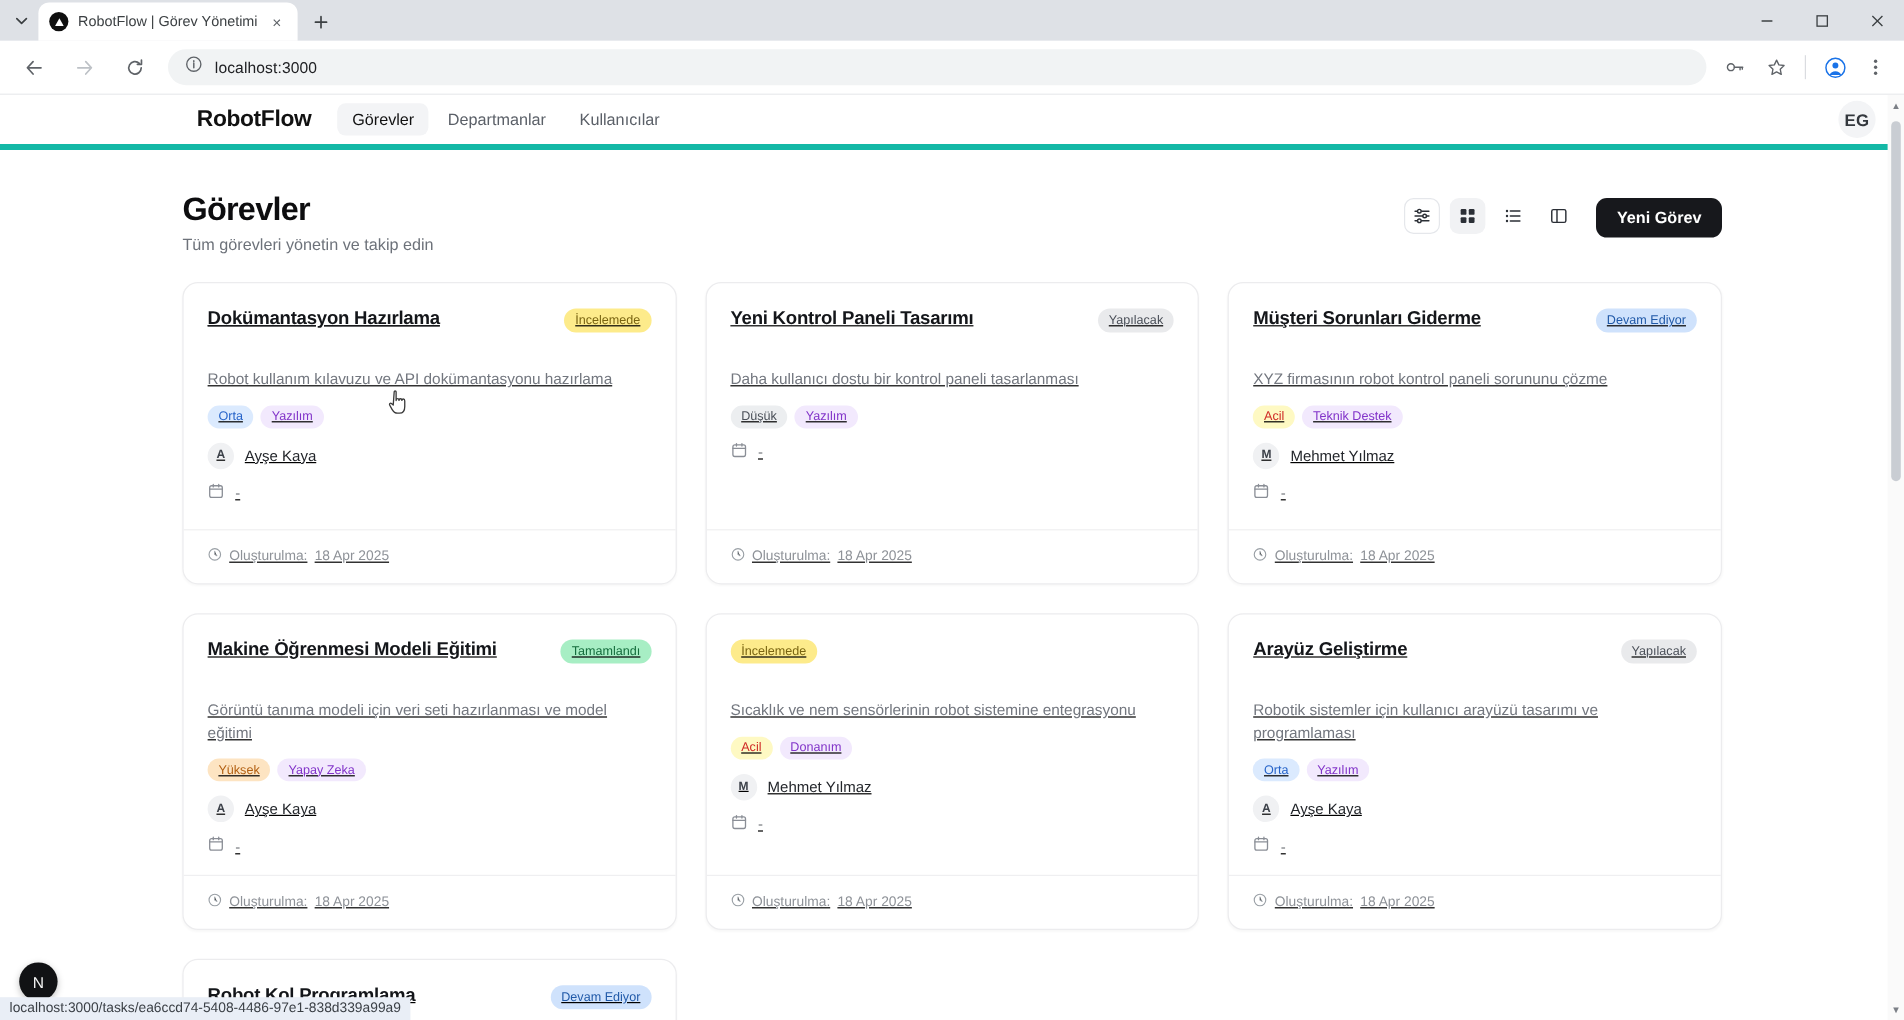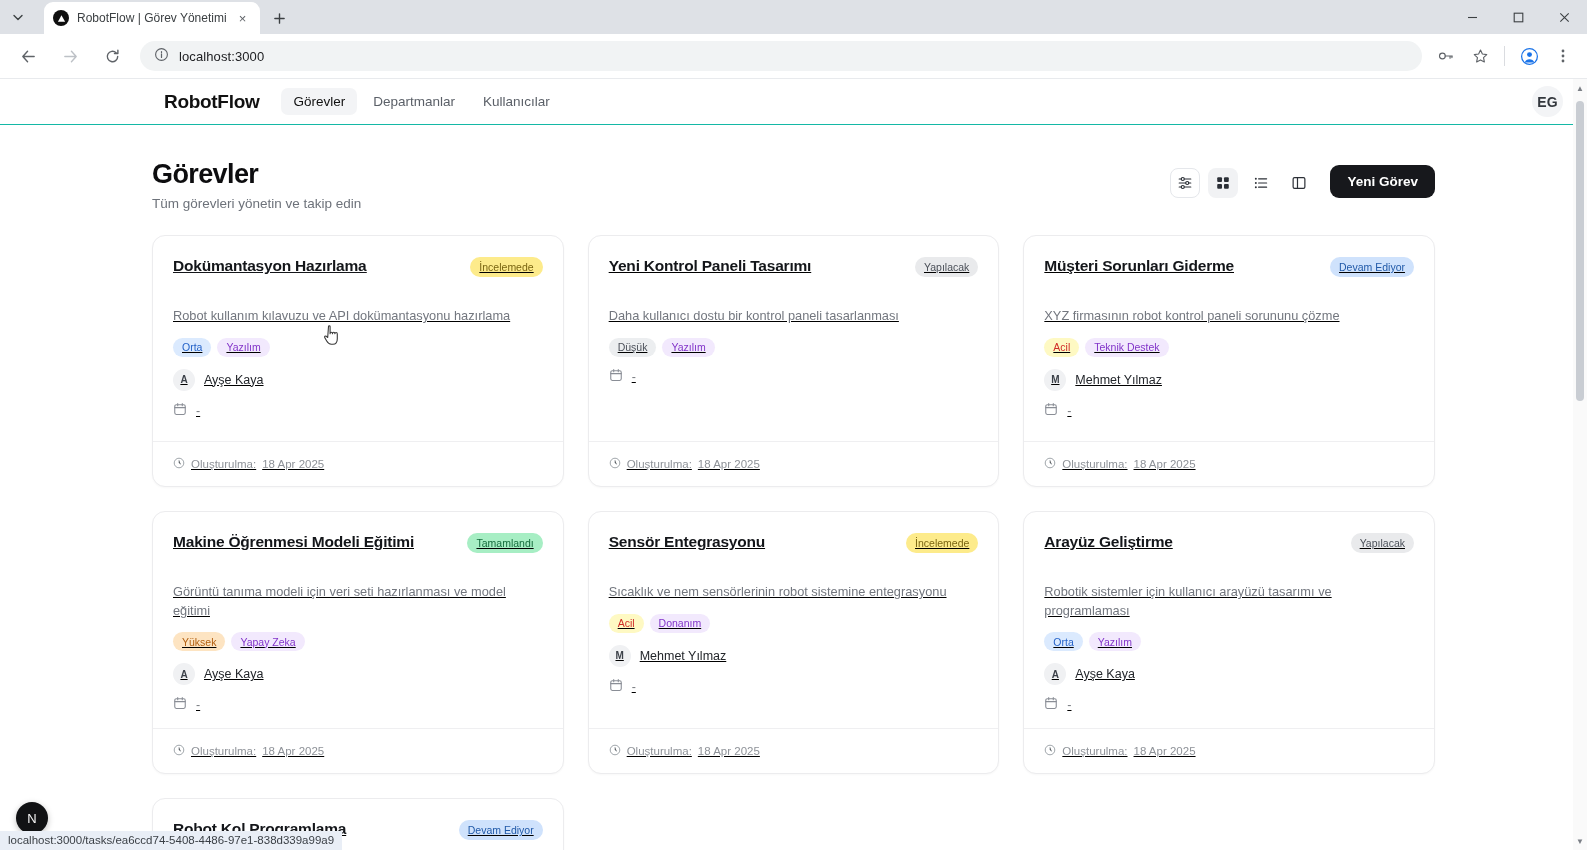--- a/index.html
+++ b/index.html
@@ -29,21 +29,21 @@
   .tab {
     height: 32px;
     min-width: 180px;
     max-width: 240px;
     background: #ffffff;
     border-radius: 9px 9px 0 0;
     display: flex;
     align-items: center;
     padding: 0 9px;
     gap: 8px;
-    margin-left: 12px;
+    margin-left: 0;
     position: relative;
   }
   .tab-favicon {
     width: 16px; height: 16px; flex: 0 0 16px;
     border-radius: 50%;
     background: #0f0f0f;
     display: flex; align-items: center; justify-content: center;
   }
   .tab-title {
     font-size: 12px;
@@ -121,21 +121,21 @@
   .viewport {
     flex: 1;
     background: #ffffff;
     overflow: hidden;
     position: relative;
     border-top: 1px solid #e8eaed;
   }
 
   .app-header {
     height: 46px;
-    border-bottom: 1px solid #14b8a6;
+    border-bottom: 5px solid #14b8a6;
     display: flex;
     align-items: center;
     padding: 0 24px 0 164px;
     background: #fff;
   }
   .brand {
     font-size: 19px;
     font-weight: 700;
     color: #111111;
     letter-spacing: -0.3px;
@@ -182,21 +182,21 @@
     line-height: 1.15;
   }
   .page-sub {
     font-size: 13.5px;
     color: #6d727a;
     margin-top: 6px;
   }
   .head-actions {
     margin-left: auto;
     display: flex;
-    align-items: flex-end;
+    align-items: flex-start;
     gap: 8px;
     padding-top: 6px;
   }
   .icon-btn {
     width: 30px; height: 30px;
     border-radius: 8px;
     display: flex; align-items: center; justify-content: center;
     color: #2b2f36;
     background: transparent;
     border: 1px solid transparent;
@@ -666,21 +666,20 @@
                   <circle cx="7" cy="7" r="5.6" stroke="#9aa0a6" stroke-width="1.1" fill="none"></circle>
                   <path d="M7 4.1V7l2 1.3" stroke="#9aa0a6" stroke-width="1.1" stroke-linecap="round" stroke-linejoin="round"></path>
                 </svg></span>
               <span class="footer-text">Oluşturulma:</span>
               <span class="footer-text">18 Apr 2025</span>
             </div>
           </div>
           <div class="card">
             <div class="card-body">
               <div class="card-top">
-                <span class="card-title">Sensör Entegrasyonu</span>
                 <span class="status-badge st-review">İncelemede</span>
               </div>
               <div class="card-desc">Sıcaklık ve nem sensörlerinin robot sistemine entegrasyonu</div>
               <div class="tag-row">
                 <span class="tag tg-red">Acil</span>
                 <span class="tag tg-purple">Donanım</span>
               </div>
               <div class="assignee">
                 <span class="assignee-avatar">M</span>
                 <span class="assignee-name">Mehmet Yılmaz</span>

